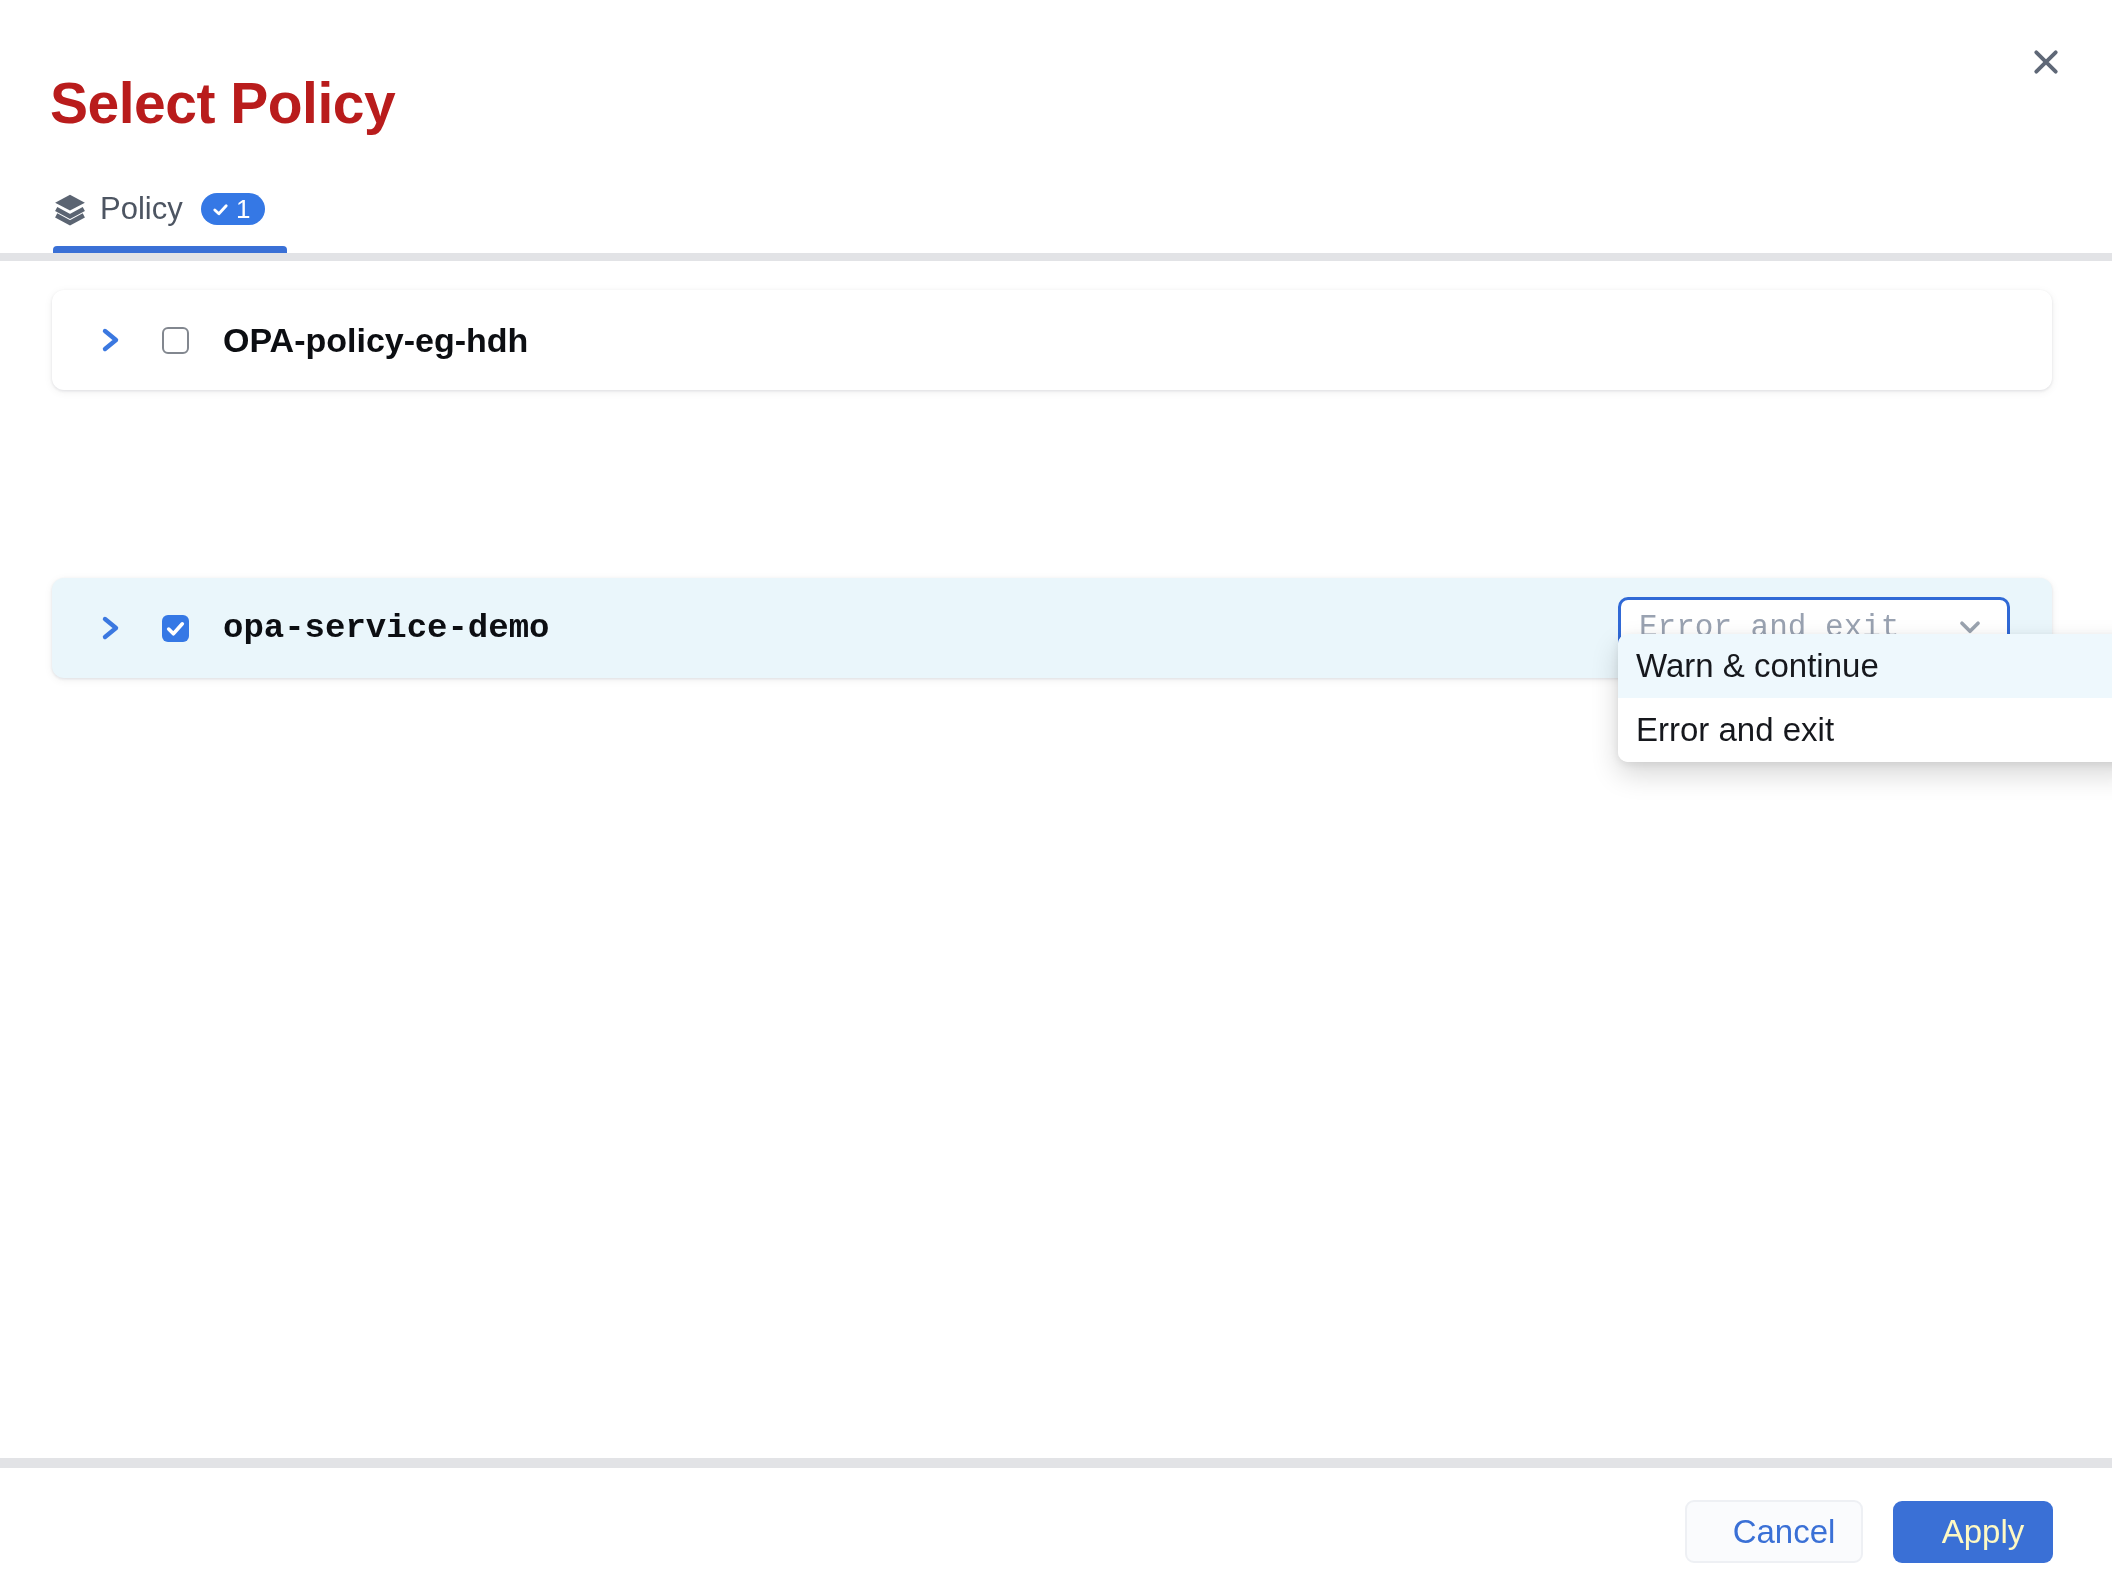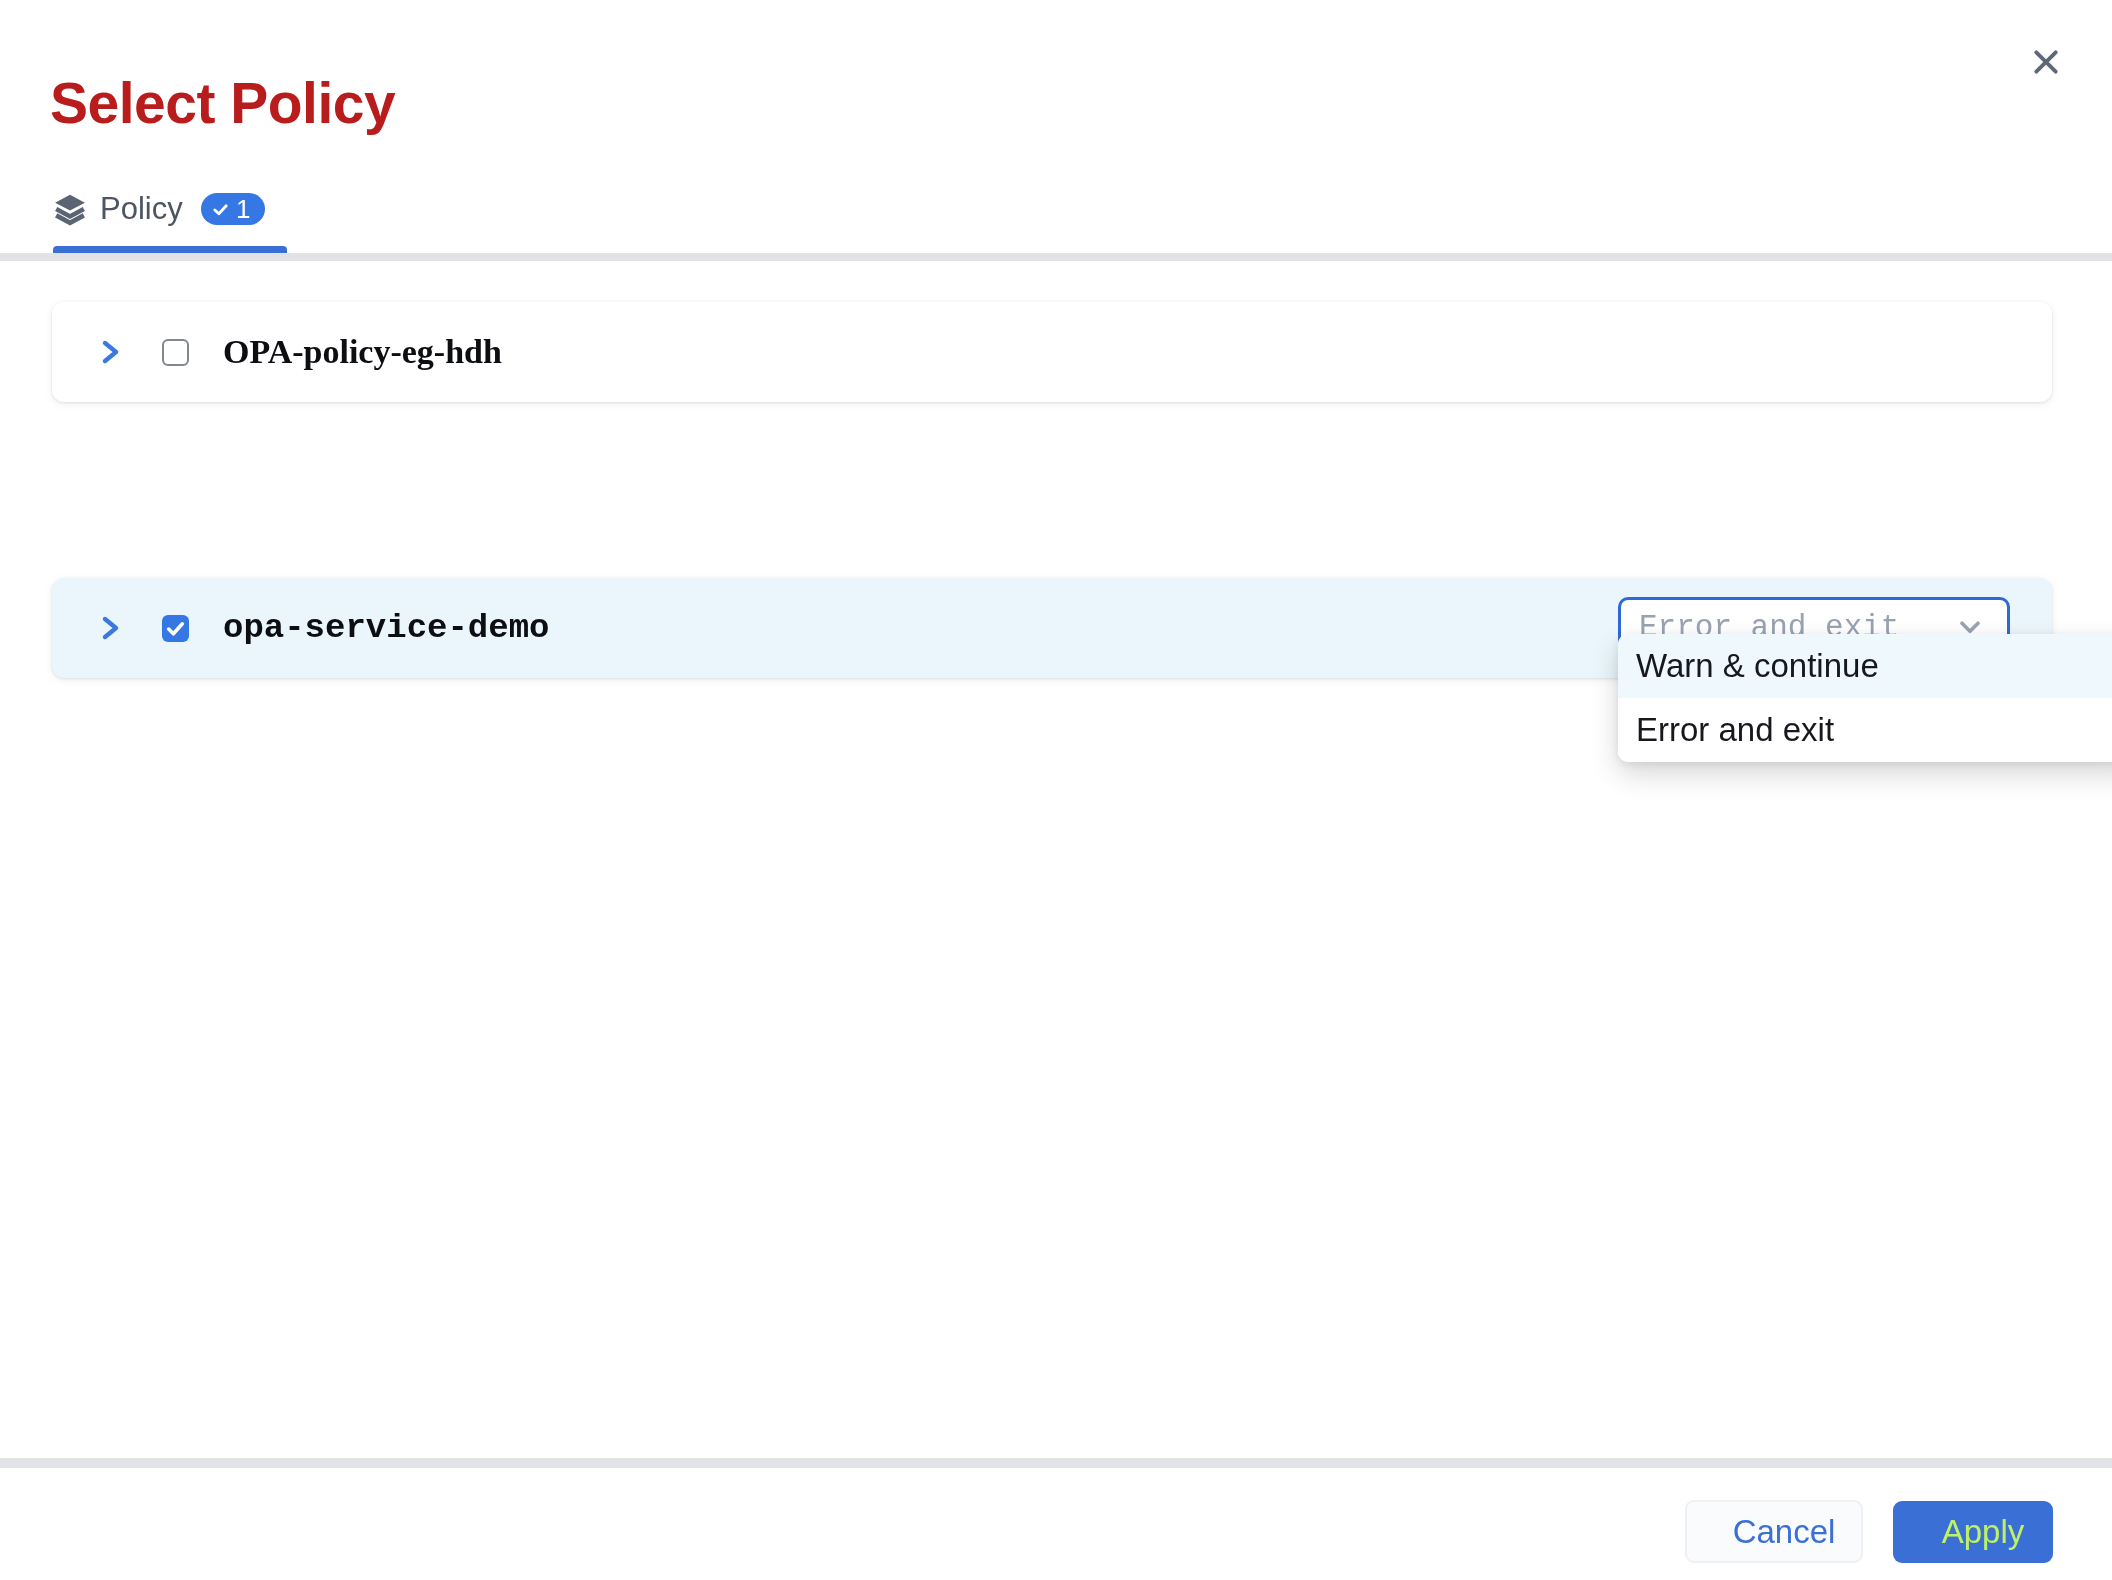--- a/index.html
+++ b/index.html
@@ -24,21 +24,21 @@
   .badge-num { color: #fff; font-size: 26px; font-weight: 500; line-height: 1; }
   .tab-underline { position: absolute; left: 53px; top: 246px; width: 234px; height: 8px;
     background: var(--accent, #3a70d6); border-radius: 4px 4px 0 0; }
   .divider-top { position: absolute; left: 0; top: 253px; width: 2112px; height: 8px;
     background: var(--divider, #e2e3e6); }
 
   
   .row { position: absolute; left: 52px; width: 2000px; height: 100px; background: #fff;
     border-radius: 12px; display: flex; align-items: center; padding-left: 44px;
     box-shadow: 0 1px 3px rgba(16,24,40,0.10), 0 2px 10px rgba(16,24,40,0.06); }
-  .row.r1 { top: 302px; font-family: Liberation Serif, serif; }
+  .row.r1 { top: 290px; }
   .row.r2 { top: 428px; }
   .row.r3 { top: 578px; background: var(--selected-row-bg, #eaf6fb); font-family: Liberation Mono, monospace; }
   .row-chevron { flex: 0 0 auto; margin-right: 38px; cursor: pointer; }
   .cb { flex: 0 0 auto; width: 27px; height: 27px; margin-right: 34px; border-radius: 6px;
     border: 2.5px solid #82878f; background: #fff; cursor: pointer;
     display: flex; align-items: center; justify-content: center; }
   .cb.checked { border: none; background: var(--accent-bright, #3578e5); }
   .row-label { font-size: 34px; font-weight: 700; color: #0c0e12; }
 
   
@@ -58,21 +58,21 @@
 
   
   .divider-bottom { position: absolute; left: 0; top: 1458px; width: 2112px; height: 10px;
     background: var(--divider, #e2e3e6); }
   .btn { position: absolute; border-radius: 9px; font-size: 33px; cursor: pointer;
     display: flex; align-items: center; justify-content: center;
     font-family: "Liberation Sans", sans-serif; padding-left: 20px; }
   .btn-cancel { left: 1685px; top: 1500px; width: 178px; height: 63px; background: #fafbfd;
     border: 2px solid #eef0f4; color: var(--accent, #3a70d6); font-weight: 500; }
   .btn-apply { left: 1893px; top: 1501px; width: 160px; height: 62px;
-    background: var(--accent, #3a70d6); border: none; color: #bef264; font-weight: 500; }
+    background: var(--accent, #3a70d6); border: none; color: #fef9c3; font-weight: 500; }
 </style>
 </head>
 <body>
 
 <div class="modal">
 
   <button class="close-btn">
     <svg width="34" height="34" viewBox="0 0 28 28">
       <path d="M6 6 L22 22 M22 6 L6 22" stroke="#5f6877" stroke-width="3.2" stroke-linecap="round" fill="none"></path>
     </svg>

